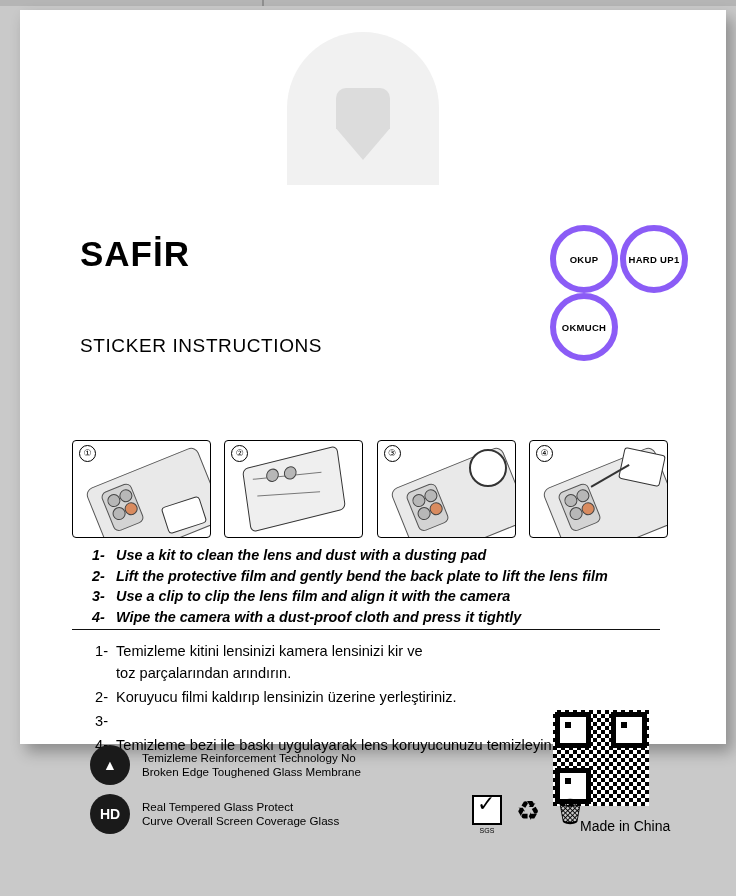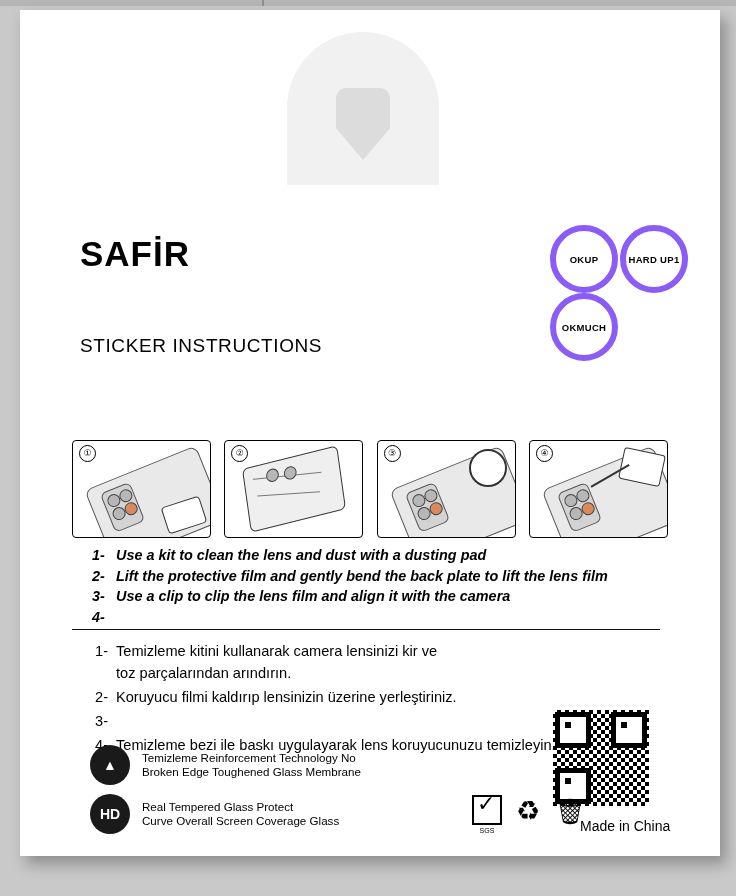--- a/index.html
+++ b/index.html
@@ -27,23 +27,24 @@
     width: 2px; height: 6px;
     background: #8f8f8f;
   }
 
   
   .package {
     position: absolute;
     left: 20px;
     top: 10px;
     width: 700px;
-    height: 846px;
+    height: 734px;
     background: #ffffff;
     box-shadow: 6px 8px 14px rgba(0,0,0,0.30);
+    padding-left: 6px;
   }
 
   
   .hang-tab {
     position: absolute;
     left: 267px;
     top: 22px;
     width: 152px;
     height: 300px;
     background: #f1f1f1;
@@ -500,30 +501,31 @@
     <div class="row">
       <span class="num">2-</span>
       <span>Lift the protective film and gently bend the back plate to lift the lens film</span>
     </div>
     <div class="row">
       <span class="num">3-</span>
       <span>Use a clip to clip the lens film and align it with the camera</span>
     </div>
     <div class="row">
       <span class="num">4-</span>
+      <span>Wipe the camera with a dust-proof cloth and press it tightly</span>
     </div>
   </div>
 
   <div class="divider"></div>
 
   <div class="tr-list">
     <div class="row">
       <span class="num">1-</span>
       <span>
-        <span>Temizleme kitini kullanarak camera lensinizi kir ve</span><br>
+        <span>Temizleme kitini lensinizi kamera lensinizi kir ve</span><br>
         <span>toz parçalarından arındırın.</span>
       </span>
     </div>
     <div class="row">
       <span class="num">2-</span>
       <span>Koruyucu filmi kaldırıp lensinizin üzerine yerleştiriniz.</span>
     </div>
     <div class="row">
       <span class="num">3-</span>
     </div>

